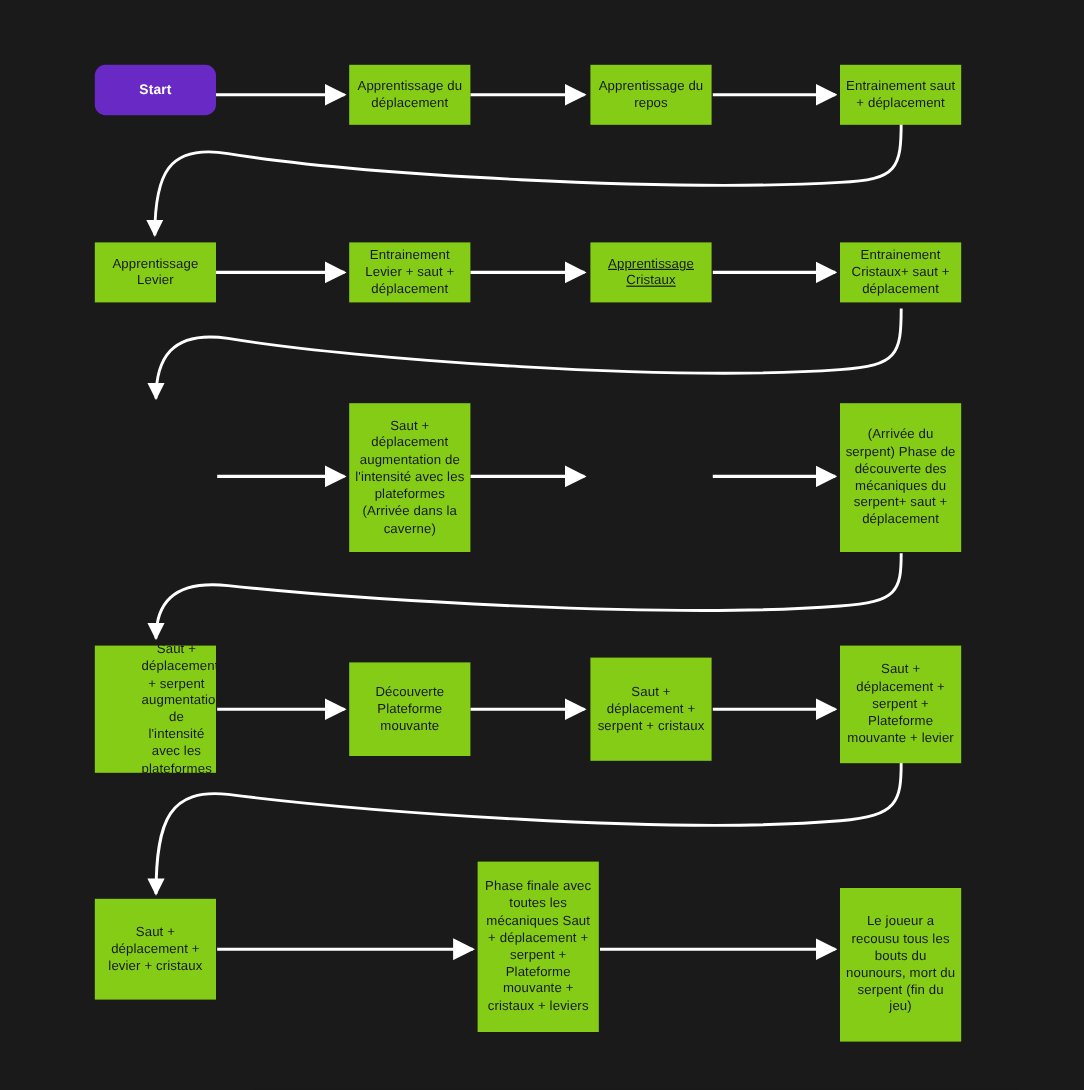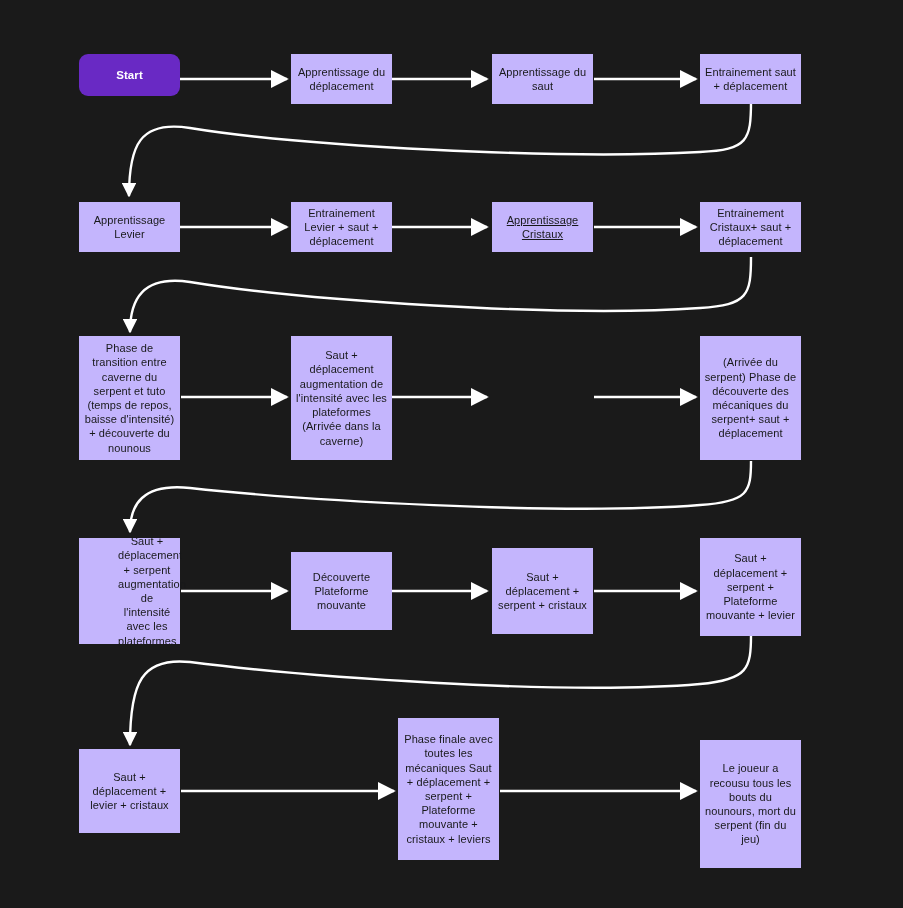--- a/index.html
+++ b/index.html
@@ -37,21 +37,21 @@
     justify-content: center;
     text-align: center;
     z-index: 2;
     font-size: 11px;
     line-height: 14.2px;
     letter-spacing: 0.1px;
     white-space: pre-line;
     padding: 2px 4px;
   }
   .node.process {
-    background: #c4b5fd;
+    background: #84cc16;
     color: #18191a;
   }
   .node.start {
     background: #6929C4;
     color: #ffffff;
     border-radius: 9px;
     font-size: 11.5px;
     font-weight: 600;
   }
   .node span {
@@ -140,21 +140,21 @@
 
   <div class="node start" style="left:79px; top:54px; width:101px; height:42px;">
     <span>Start</span>
   </div>
 
   <div class="node process" style="left:291px; top:54px; width:101px; height:50px;">
     <span>Apprentissage du déplacement</span>
   </div>
 
   <div class="node process" style="left:492px; top:54px; width:101px; height:50px;">
-    <span>Apprentissage du saut</span>
+    <span>Apprentissage du repos</span>
   </div>
 
   <div class="node process" style="left:700px; top:54px; width:101px; height:50px;">
     <span>Entrainement saut + déplacement</span>
   </div>
 
   <div class="node process" style="left:79px; top:202px; width:101px; height:50px;">
     <span>Apprentissage Levier</span>
   </div>
 
@@ -163,23 +163,20 @@
   </div>
 
   <div class="node process" style="left:492px; top:202px; width:101px; height:50px;text-decoration:underline;">
     <span>Apprentissage Cristaux</span>
   </div>
 
   <div class="node process" style="left:700px; top:202px; width:101px; height:50px;">
     <span>Entrainement Cristaux+ saut + déplacement</span>
   </div>
 
-  <div class="node process" style="left:79px; top:336px; width:101px; height:124px;">
-    <span>Phase de transition entre caverne du serpent et tuto (temps de repos, baisse d'intensité) + découverte du nounous</span>
-  </div>
 
   <div class="node process" style="left:291px; top:336px; width:101px; height:124px;">
     <span>Saut + déplacement augmentation de l'intensité avec les plateformes (Arrivée dans la caverne)</span>
   </div>
 
 
   <div class="node process" style="left:700px; top:336px; width:101px; height:124px;">
     <span>(Arrivée du serpent) Phase de découverte des mécaniques du serpent+ saut + déplacement</span>
   </div>
 

